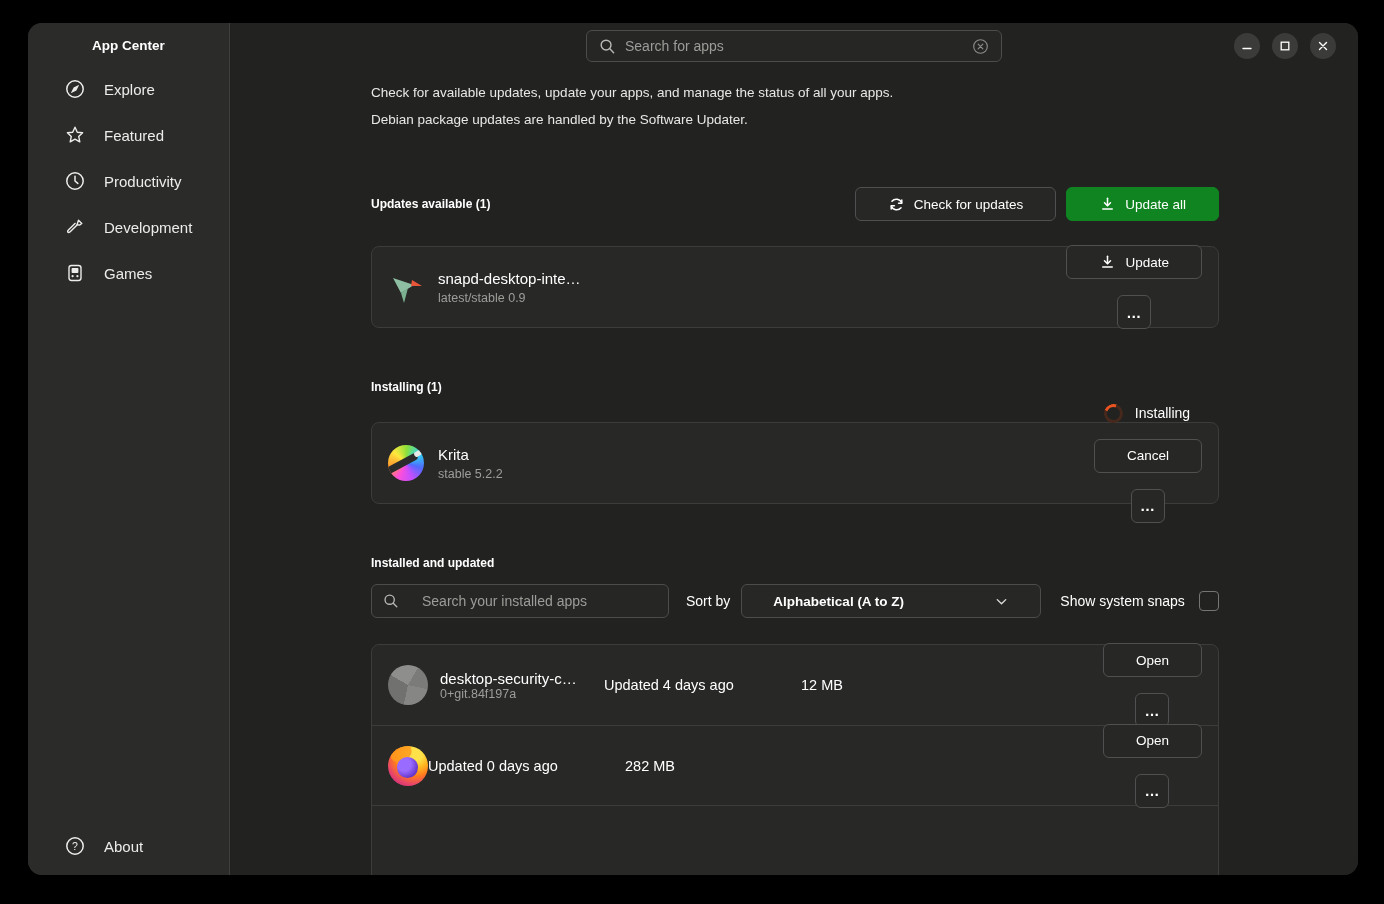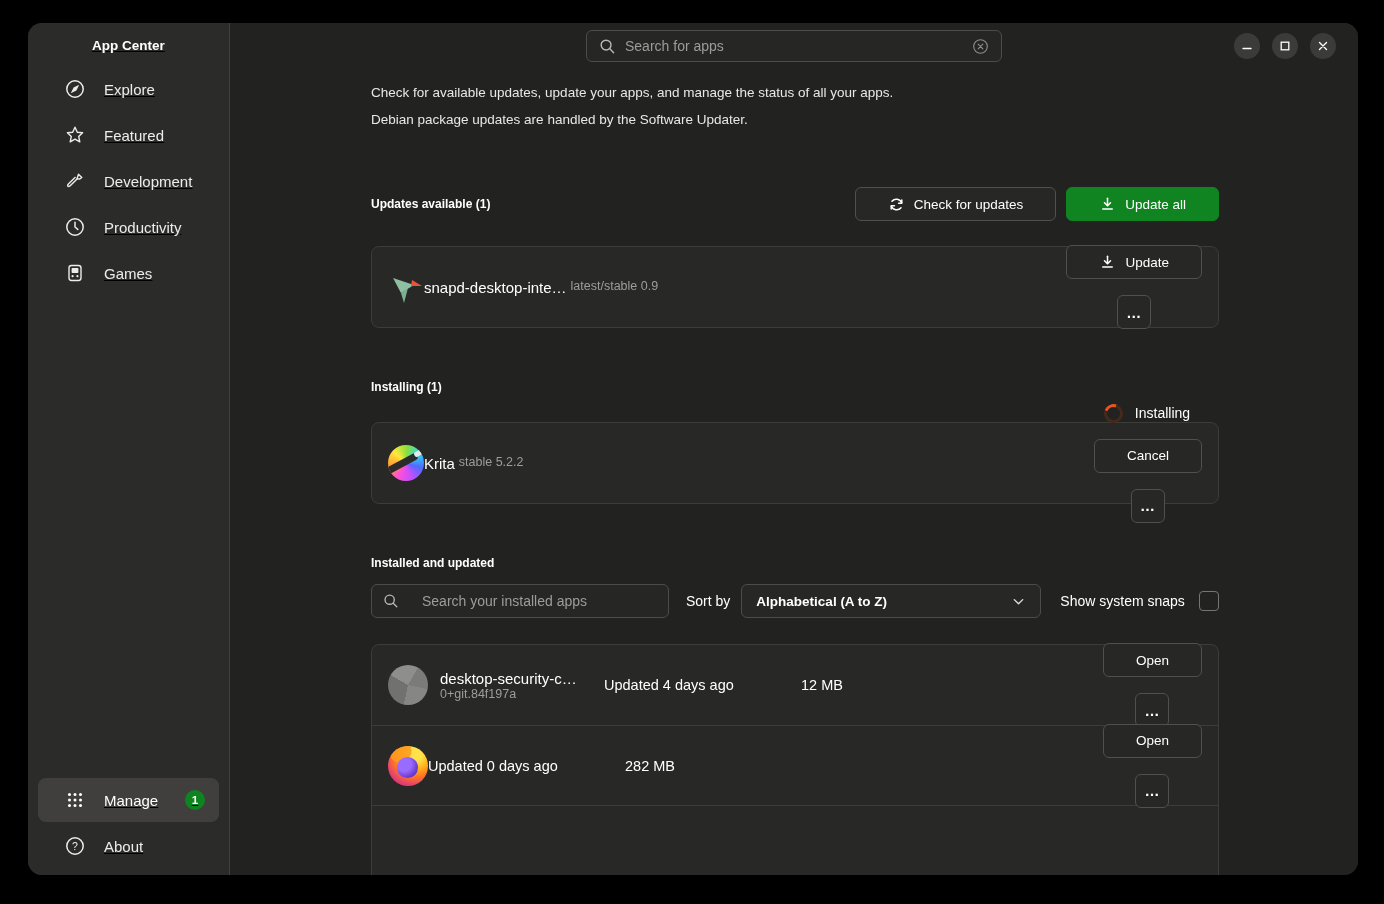--- a/index.html
+++ b/index.html
@@ -10,21 +10,21 @@
     position:relative; overflow:hidden;
     -webkit-font-smoothing:antialiased;
   }
   .window {
     position:absolute; left:28px; top:23px; width:1330px; height:852px;
     border-radius:14px; background:#222221; display:flex; overflow:hidden;
   }
   
   .sidebar {
     width:202px; flex:none; background:#2b2b2a; border-right:1px solid #3f3f3d;
-    display:flex; flex-direction:column;text-decoration:underline;
+    display:flex; flex-direction:column;
   }
   .side-title { margin-top:15px; text-align:center; color:#fff; font-size:13.5px; font-weight:700; }
   .nav { margin-top:13px; }
   .nav-item { height:46px; display:flex; align-items:center; padding-left:37px; gap:19px; color:#ececea; font-size:15px; cursor:default; }
   .icon20 { width:20px; height:20px; flex:none; display:block; }
   .sidebar-bottom { margin-top:auto; padding-bottom:6px; }
   .manage-item { margin:0 10px; height:44px; border-radius:8px; background:#403f3d; display:flex; align-items:center; padding:0 14px 0 27px; gap:19px; color:#fff; font-size:15px; }
   .badge { margin-left:auto; width:20px; height:20px; border-radius:50%; background:#0e8420; color:#fff; font-size:11.5px; font-weight:700; display:flex; align-items:center; justify-content:center; }
   .about-item { height:46px; margin-top:1px; display:flex; align-items:center; padding-left:37px; gap:19px; color:#ececea; font-size:15px; }
   
@@ -51,21 +51,21 @@
   .section-row .btns { margin-left:auto; display:flex; gap:10px; }
   .btn {
     display:inline-flex; align-items:center; justify-content:center; gap:9px;
     height:34px; padding:0 32px; border:1px solid #505050; border-radius:6px;
     background:#272726; color:#fff; font-size:13.5px; font-weight:400; cursor:default;
   }
   .btn-green { background:#0f8421; border-color:#0f8421; }
   .btn-more { width:34px; padding:0; font-weight:700; font-size:15px; letter-spacing:1px; }
   .app-card { margin-top:25px; background:#282827; border:1px solid #3c3c3a; border-radius:8px; }
   .card-row { height:80px; display:flex; align-items:center; padding:0 16px; }
-  .name-block { margin-left:0; display:flex; flex-direction:row; gap:4px; }
+  .name-block { margin-left:14px; display:flex; flex-direction:column; gap:4px; }
   .app-name { font-size:15px; color:#fff; }
   .app-channel { font-size:12.5px; color:#9d9d99; }
   .card-actions { margin-left:auto; display:flex; align-items:center; gap:16px;flex-direction:column; }
   .status { display:flex; align-items:center; gap:12px; font-size:14px; color:#fff; margin-right:2px; }
   .spinner { width:19px; height:19px; border-radius:50%; border:3px solid #46291c; border-top-color:#e95420; transform:rotate(-25deg); }
   
   .snapd-icon { width:36px; height:36px; flex:none; }
   .krita-icon { width:36px; height:36px; flex:none; border-radius:50%; position:relative; overflow:hidden;
     background:conic-gradient(from 210deg, #ff4fd8, #ff9d2e, #ffe83d, #8bdf3a, #2ed5f2, #4f6bff, #c44fff, #ff4fd8); }
   .krita-icon::after { content:""; position:absolute; left:-3px; top:15px; width:34px; height:7px; background:#2b2b2b; border-radius:3px; transform:rotate(-28deg); }
@@ -77,21 +77,21 @@
   .firefox-icon::after { content:""; position:absolute; left:9px; top:11px; width:21px; height:21px; border-radius:50%;
     background:radial-gradient(circle at 35% 35%, #9a6bff 0 35%, #5b2bbf 80%); }
   .firefox-icon::before { content:""; position:absolute; left:2px; top:-2px; width:22px; height:18px; border-radius:50%;
     background:#ff9a1f; transform:rotate(-30deg); opacity:.85; }
   
   .filter-row { margin-top:14px; display:flex; align-items:center; }
   .entry2 { width:298px; height:34px; background:#262625; border:1px solid #4c4c4a; border-radius:6px; display:flex; align-items:center; padding:0 11px; gap:23px; }
   .entry2 input { flex:1; background:transparent; border:none; outline:none; color:#ddd; font-size:14px; font-family:inherit; width:100%; }
   .entry2 input::placeholder { color:#9c9c98; }
   .sort-label { margin-left:17px; font-size:14px; color:#fff; }
-  .dropdown { margin-left:11px; width:300px; height:34px; border:1px solid #4c4c4a; border-radius:6px; background:#272726; display:flex; align-items:center; padding:0 14px; font-size:13.5px; font-weight:600; color:#fff; }
+  .dropdown { margin-left:11px; width:300px; height:34px; border:1px solid #4c4c4a; border-radius:6px; background:#272726; display:flex; align-items:center; padding:0 31px; font-size:13.5px; font-weight:600; color:#fff; }
   .dropdown .chev { margin-left:auto; }
   .syslabel { margin-left:19px; font-size:14px; color:#fff; }
   .checkbox { margin-left:auto; width:20px; height:20px; border:1px solid #757573; border-radius:4px; background:transparent; }
   
   .list-card { margin-top:26px; background:#282827; border:1px solid #3c3c3a; border-radius:8px; height:250px; }
   .list-row { height:80px; display:flex; align-items:center; padding:0 16px; }
   .list-row.bordered { border-top:1px solid #3c3c3a; }
   .lr-name { margin-left:12px; width:164px; display:flex; flex-direction:column; }
   .lr-updated { width:197px; font-size:14.5px; color:#fff; }
   .lr-size { font-size:14.5px; color:#fff; }
@@ -119,67 +119,48 @@
         <span class="icon20">
           <svg viewBox="0 0 20 20" width="20" height="20">
               <path d="M10 2.2 L12.3 7.2 L17.6 7.8 L13.7 11.4 L14.8 16.8 L10 14.1 L5.2 16.8 L6.3 11.4 L2.4 7.8 L7.7 7.2 Z" fill="none" stroke="#ececea" stroke-width="1.4" stroke-linejoin="round"></path>
             </svg>
         </span>
         <span>Featured</span>
       </div>
       <div class="nav-item">
         <span class="icon20">
           <svg viewBox="0 0 20 20" width="20" height="20">
+              <circle cx="10" cy="10" r="8.2" fill="none" stroke="#ececea" stroke-width="1.5"></circle>
+              <path d="M10 5.2 L10 10 L12.8 12.4" fill="none" stroke="#ececea" stroke-width="1.5" stroke-linecap="round"></path>
+            </svg>
+        </span>
+        <span>Productivity</span>
+      </div>
+      <div class="nav-item">
+        <span class="icon20">
+          <svg viewBox="0 0 20 20" width="20" height="20">
               <path d="M13.5 3.2 L16.8 6.5 L14.8 8 L12 7.8 Z" fill="none" stroke="#ececea" stroke-width="1.4" stroke-linejoin="round"></path>
               <path d="M12.3 7.7 L5.2 14.8 C4.4 15.6 3.3 15.6 2.9 15.2 C2.5 14.8 2.6 13.7 3.4 12.9 L10.5 5.9" fill="none" stroke="#ececea" stroke-width="1.4" stroke-linejoin="round"></path>
             </svg>
         </span>
         <span>Development</span>
-      </div>
-      <div class="nav-item">
-        <span class="icon20">
-          <svg viewBox="0 0 20 20" width="20" height="20">
-              <circle cx="10" cy="10" r="8.2" fill="none" stroke="#ececea" stroke-width="1.5"></circle>
-              <path d="M10 5.2 L10 10 L12.8 12.4" fill="none" stroke="#ececea" stroke-width="1.5" stroke-linecap="round"></path>
-            </svg>
-        </span>
-        <span>Productivity</span>
       </div>
       <div class="nav-item">
         <span class="icon20">
           <svg viewBox="0 0 20 20" width="20" height="20">
               <rect x="4" y="2.5" width="12" height="15" rx="2.4" fill="none" stroke="#ececea" stroke-width="1.4"></rect>
               <rect x="6.6" y="5" width="6.8" height="5" rx="0.8" fill="#ececea"></rect>
               <circle cx="7.6" cy="13.2" r="1.1" fill="#ececea"></circle>
               <circle cx="12.4" cy="13.2" r="1.1" fill="#ececea"></circle>
             </svg>
         </span>
         <span>Games</span>
       </div>
     </div>
     <div class="sidebar-bottom">
-      <div class="manage-item">
-        <span class="icon20">
-          <svg viewBox="0 0 20 20" width="20" height="20">
-            <g fill="#fff">
-                <circle cx="4.5" cy="4.5" r="1.5"></circle>
-                <circle cx="10" cy="4.5" r="1.5"></circle>
-                <circle cx="15.5" cy="4.5" r="1.5"></circle>
-                <circle cx="4.5" cy="10" r="1.5"></circle>
-                <circle cx="10" cy="10" r="1.5"></circle>
-                <circle cx="15.5" cy="10" r="1.5"></circle>
-                <circle cx="4.5" cy="15.5" r="1.5"></circle>
-                <circle cx="10" cy="15.5" r="1.5"></circle>
-                <circle cx="15.5" cy="15.5" r="1.5"></circle>
-              </g>
-          </svg>
-        </span>
-        <span>Manage</span>
-        <span class="badge">1</span>
-      </div>
       <div class="about-item">
         <span class="icon20">
           <svg viewBox="0 0 20 20" width="20" height="20">
               <circle cx="10" cy="10" r="8.2" fill="none" stroke="#ececea" stroke-width="1.5"></circle>
               <text x="10" y="14" text-anchor="middle" font-size="10.5" font-family="Liberation Sans, sans-serif" fill="#ececea">?</text>
             </svg>
         </span>
         <span>About</span>
       </div>
     </div>

